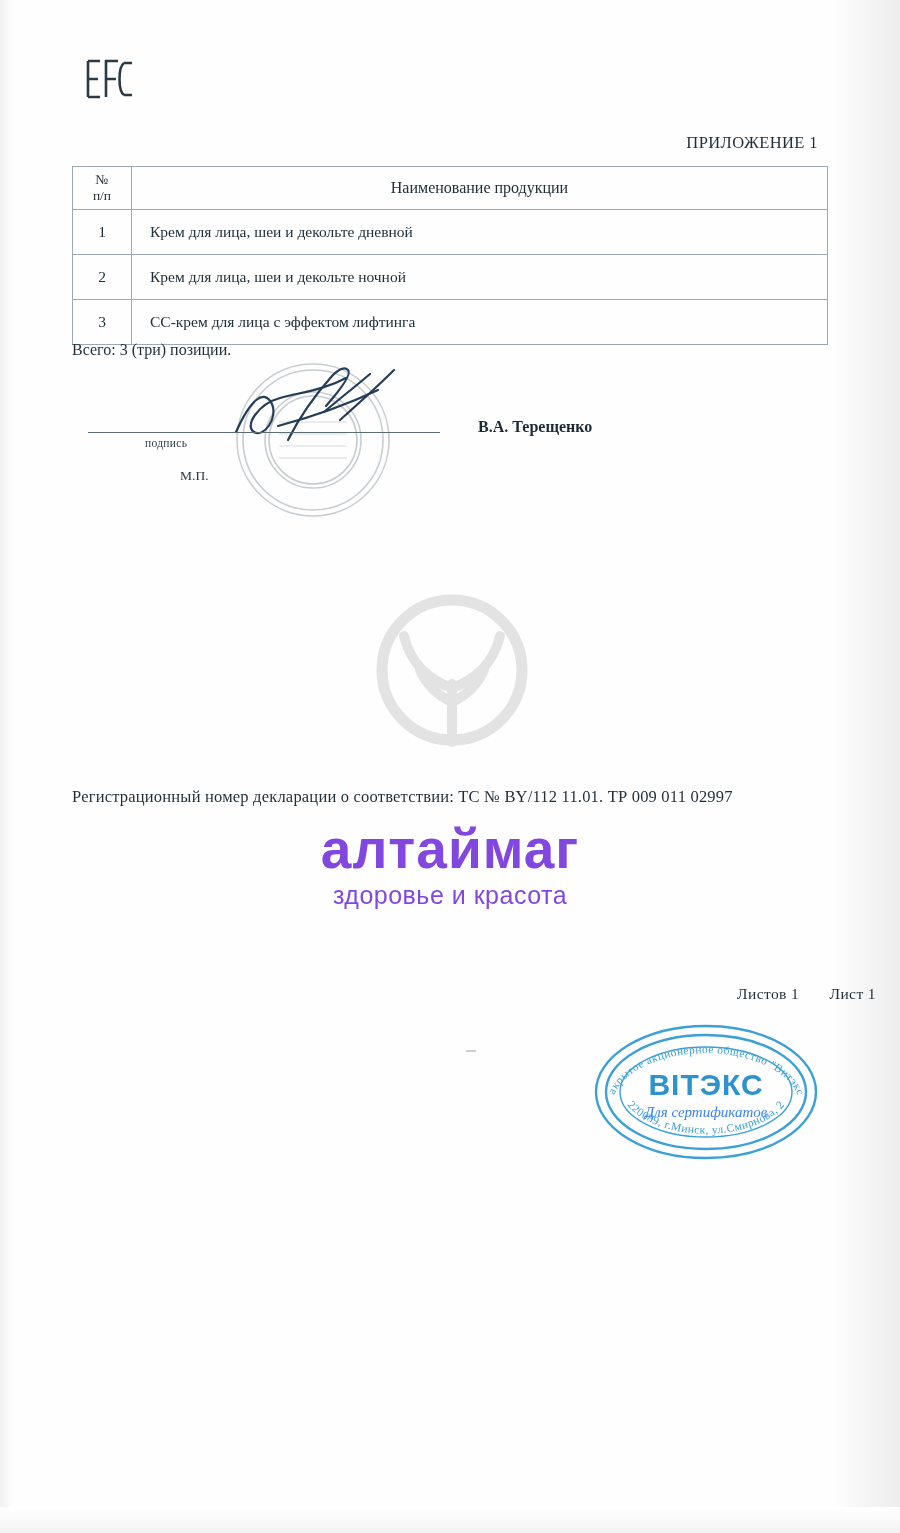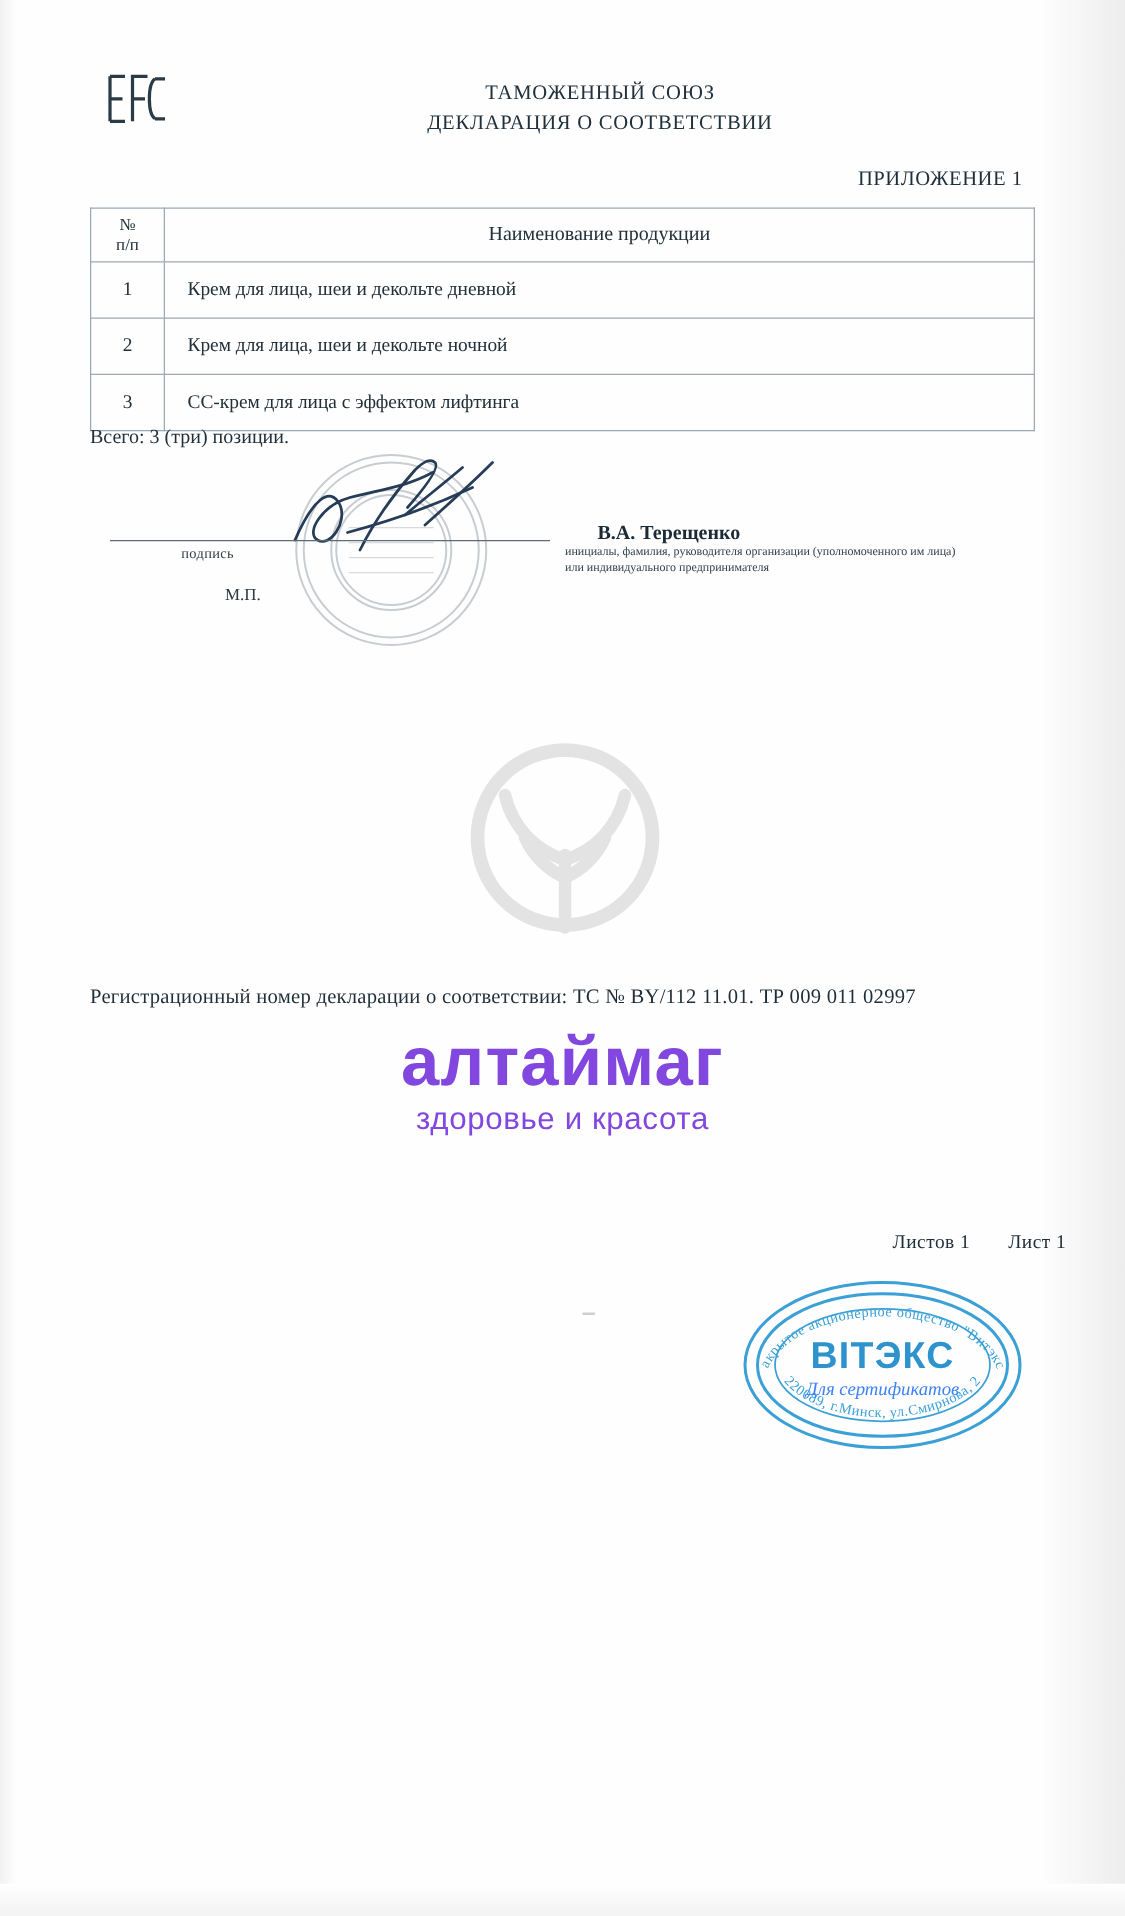--- a/index.html
+++ b/index.html
@@ -218,21 +218,21 @@
     top: 788px;
     width: 790px;
     font-size: 16.5px;
     color: #1f2e39;
     line-height: 1.1;
   }
   .reg-info .row { margin-bottom: 34px; letter-spacing: 0.2px; }
 
   .sheets {
     position: absolute;
-    right: 47px;
+    right: 24px;
     top: 985px;
     font-size: 15.5px;
     color: #1f2e39;
     letter-spacing: 0.4px;
   }
   .sheets span { margin-left: 26px; }
 
   
   .stamp-oval {
     position: absolute;
@@ -296,24 +296,20 @@
     <svg viewBox="0 0 58 44" width="58" height="44" aria-hidden="true">
       <g fill="none" stroke="#2a3a46" stroke-width="2.6">
         <path d="M8 4 L8 40"></path>
         <path d="M8 4 L20 4 M8 22 L18 22 M8 40 L20 40"></path>
         <path d="M26 40 L26 4 L38 4 M26 22 L36 22"></path>
         <path d="M44 6 C38 10, 38 34, 44 38 M44 6 L52 6 M44 38 L52 38"></path>
       </g>
     </svg>
   </div>
 
-  <div class="doc-title">
-    <div>ТАМОЖЕННЫЙ СОЮЗ</div>
-    <div>ДЕКЛАРАЦИЯ О СООТВЕТСТВИИ</div>
-  </div>
 
   <div class="appendix">ПРИЛОЖЕНИЕ 1</div>
 
   <table class="tbl">
     <thead>
       <tr>
         <th class="c-num">
           <div>№</div>
           <div>п/п</div>
         </th>
@@ -362,24 +358,20 @@
         <path d="M50 66 C80 58, 116 46, 150 30"></path>
       </g>
     </svg>
   </div>
 
   <div class="sign-rule"></div>
   <div class="sign-caption">подпись</div>
   <div class="mp">М.П.</div>
 
   <div class="signer-name">В.А. Терещенко</div>
-  <div class="signer-note">
-    <div>инициалы, фамилия, руководителя организации (уполномоченного им лица)</div>
-    <div>или индивидуального предпринимателя</div>
-  </div>
 
   <div class="logo-wm">
     <svg viewBox="0 0 200 192" width="200" height="192" aria-hidden="true">
       <g fill="none" stroke="#a6a6a6" stroke-width="11">
         <circle cx="100" cy="78" r="70"></circle>
       </g>
       <g fill="none" stroke="#a6a6a6" stroke-width="10" stroke-linecap="round">
         <path d="M100 150 L100 92"></path>
         <path d="M100 96 C76 88, 58 70, 52 44"></path>
         <path d="M100 96 C124 88, 142 70, 148 44"></path>

